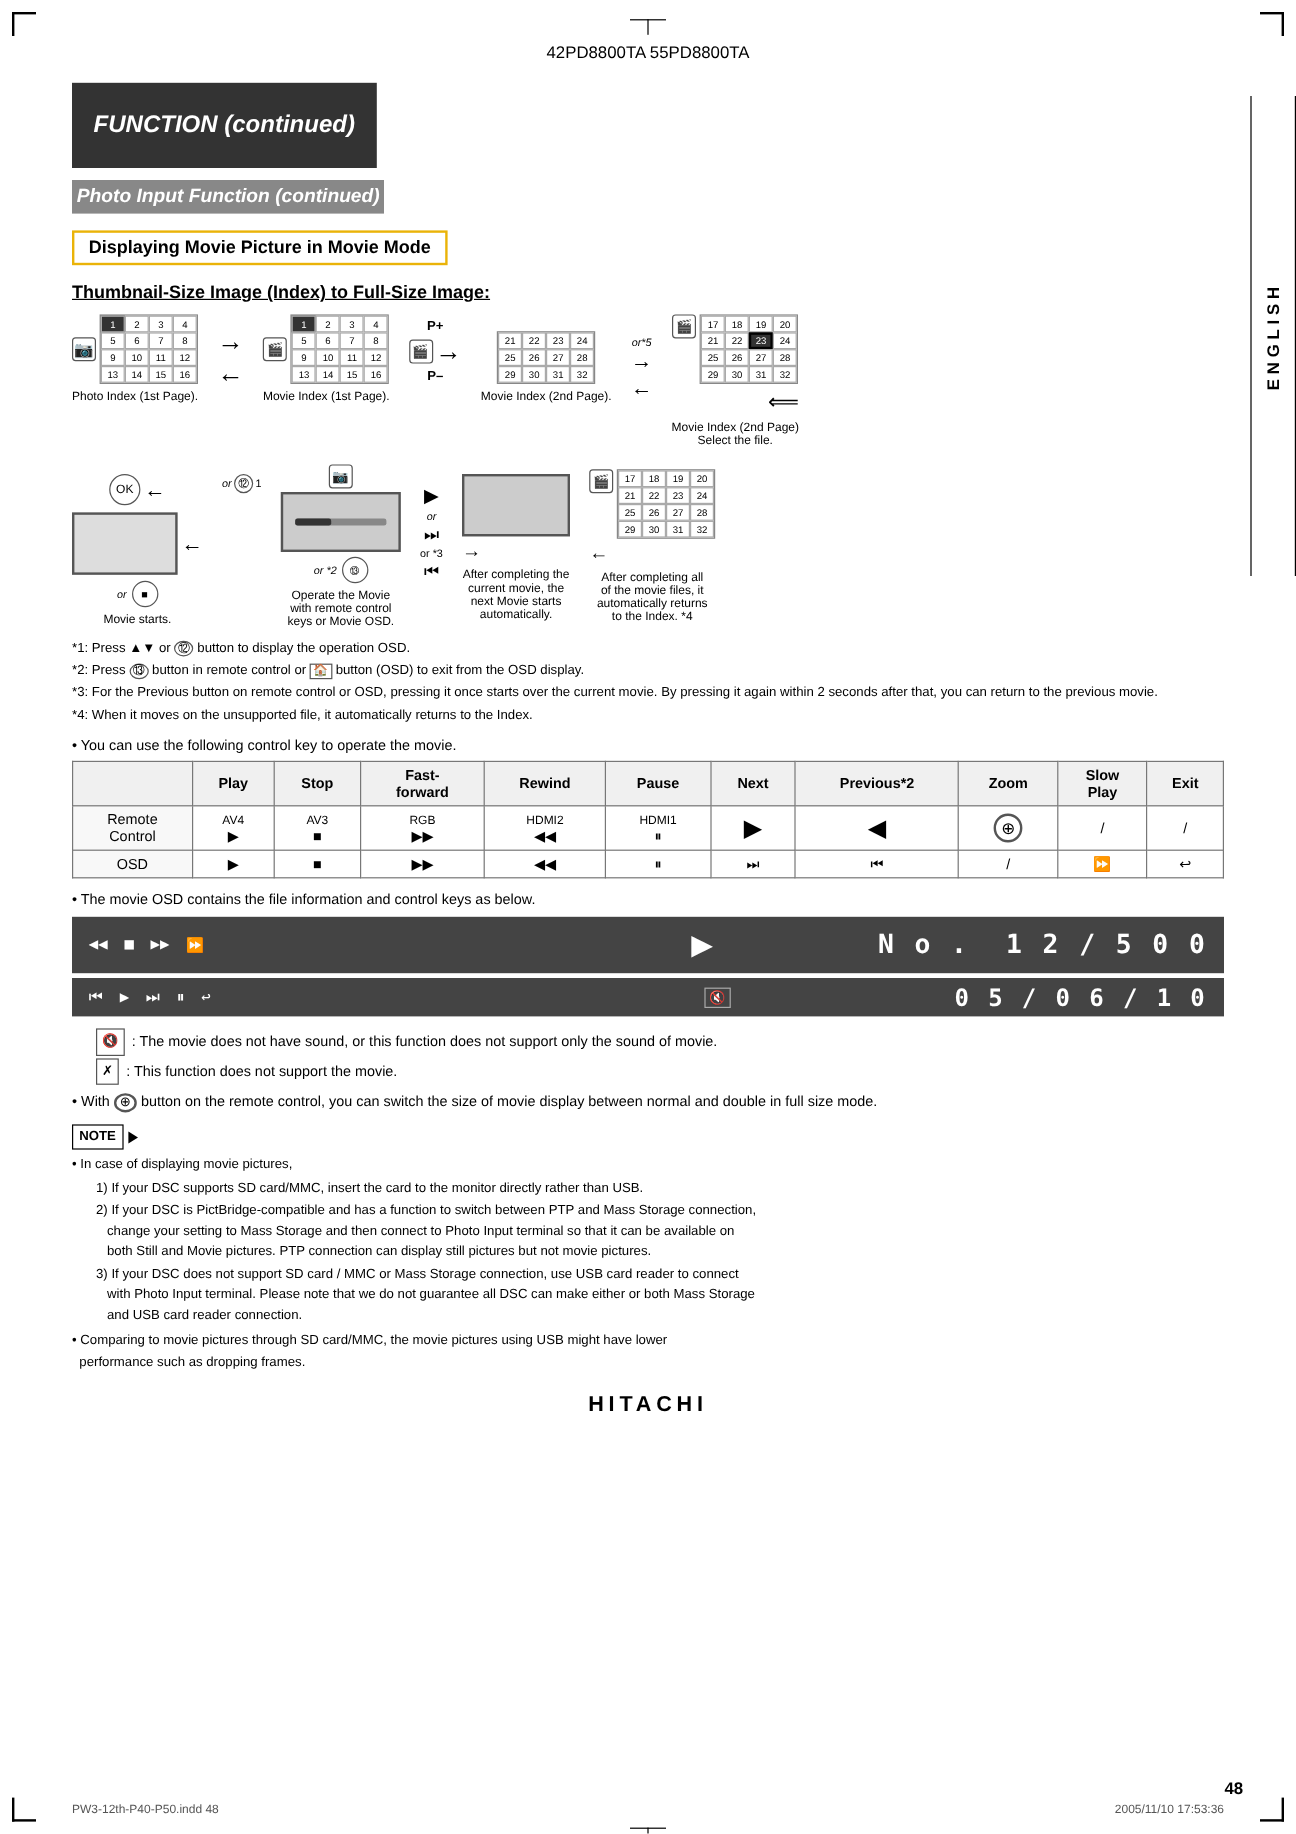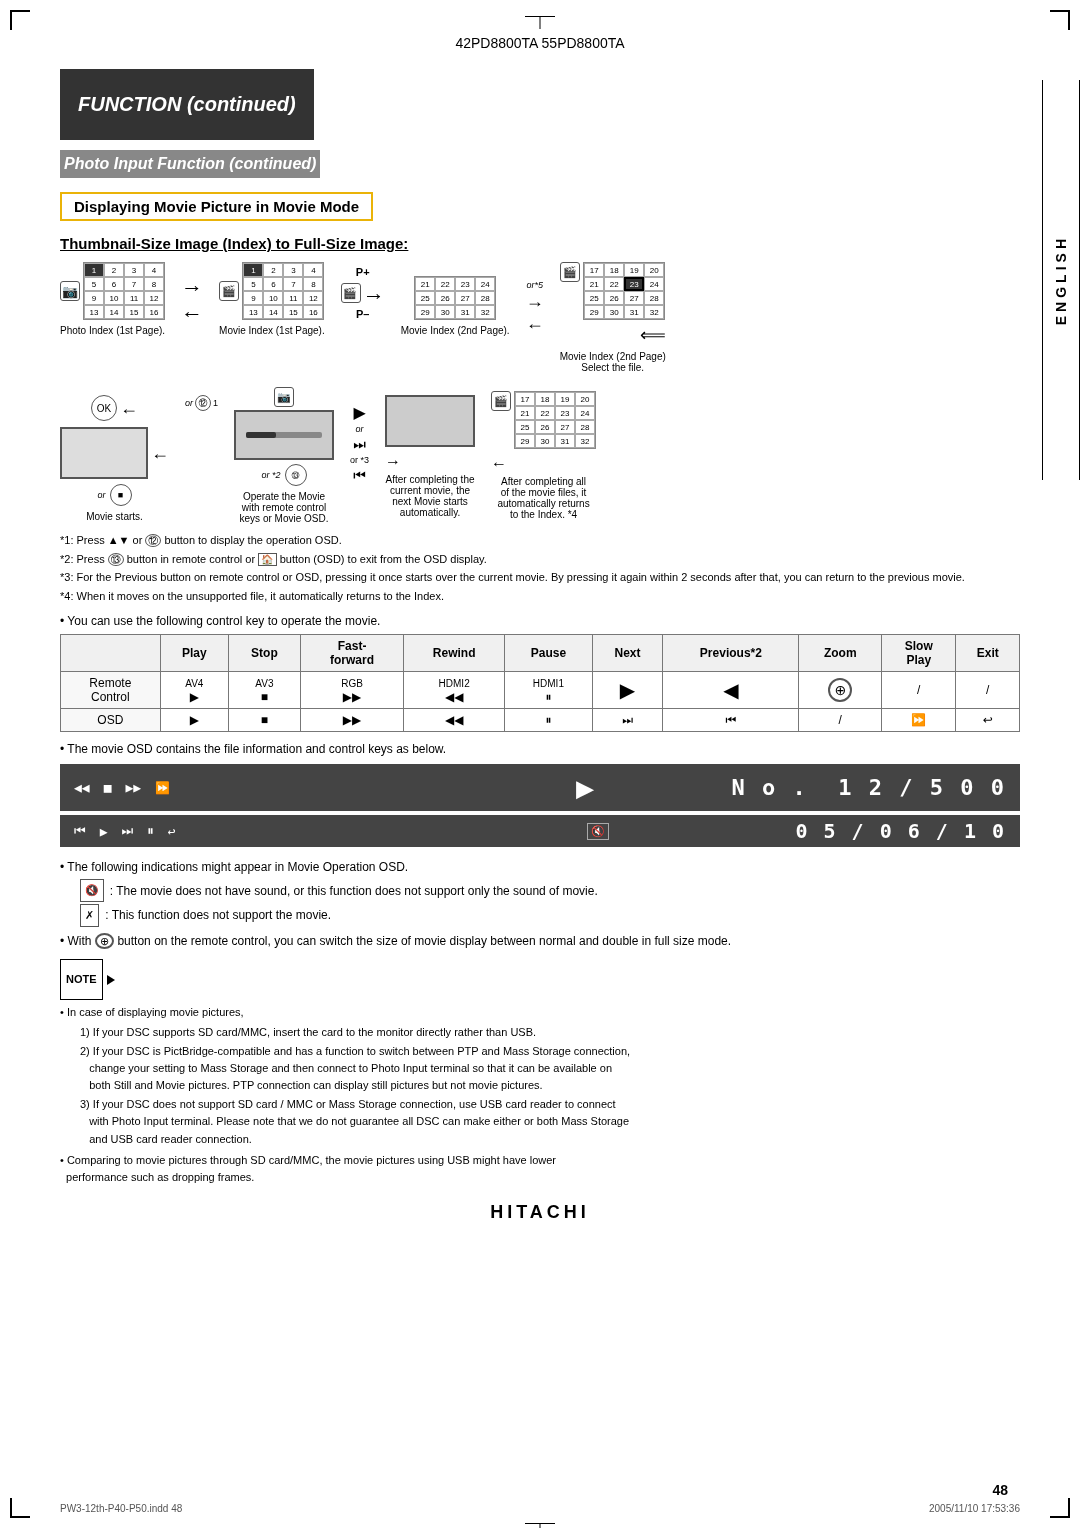--- a/index.html
+++ b/index.html
@@ -217,21 +217,21 @@
     }
     .note-sub-item {
       margin-left: 20px;
       margin-bottom: 2px;
     }
 
     
     .page-number {
       position: absolute;
       bottom: 30px;
-      right: 72px;
+      right: 44px;
       font-size: 14px;
       font-weight: bold;
     }
 
     
     .footer-brand {
       text-align: center;
       font-size: 18px;
       font-weight: bold;
       letter-spacing: 4px;
@@ -673,36 +673,35 @@
     <span>⏭</span>
     <span>⏸</span>
     <span>↩</span>
     <span style="flex:1;"></span>
     <span style="border:1px solid #aaa;padding:1px 3px;font-size:11px;">🔇</span>
     <span class="osd-info2">0 5 / 0 6 / 1 0</span>
   </div>
 
   
   <div style="font-size:12px;line-height:1.7;margin-bottom:6px;">
-    <div>• The following indications might appear in Movie Operation OSD.</div>
     <div style="margin-left:20px;display:flex;align-items:center;gap:6px;margin-top:2px;">
       <span style="border:1px solid #555;padding:1px 4px;font-size:11px;">🔇</span>
       <span>: The movie does not have sound, or this function does not support only the sound of movie.</span>
     </div>
     <div style="margin-left:20px;display:flex;align-items:center;gap:6px;margin-top:2px;">
       <span style="border:1px solid #555;padding:1px 4px;font-size:11px;">✗</span>
       <span>: This function does not support the movie.</span>
     </div>
     <div style="margin-top:4px;">• With <span style="border:2px solid #555;border-radius:50%;padding:0 3px;font-size:11px;">⊕</span> button on the remote control, you can switch the size of movie display between normal and double in full size mode.</div>
   </div>
 
   
   <div class="note-section">
     <div class="note-header">
-      <span style="font-weight:bold;border:1px solid #000;padding:11px 5px;font-size:11px;text-align:right;">NOTE</span>
+      <span style="font-weight:bold;border:1px solid #000;padding:1px 5px;font-size:11px;text-align:right;">NOTE</span>
       <span class="note-arrow"></span>
     </div>
     <div class="note-content">
       <div class="note-item">• In case of displaying movie pictures,</div>
       <div class="note-sub-item">1) If your DSC supports SD card/MMC, insert the card to the monitor directly rather than USB.</div>
       <div class="note-sub-item">2) If your DSC is PictBridge-compatible and has a function to switch between PTP and Mass Storage connection,<br>
       &nbsp;&nbsp;&nbsp;change your setting to Mass Storage and then connect to Photo Input terminal so that it can be available on<br>
       &nbsp;&nbsp;&nbsp;both Still and Movie pictures. PTP connection can display still pictures but not movie pictures.</div>
       <div class="note-sub-item">3) If your DSC does not support SD card / MMC or Mass Storage connection, use USB card reader to connect<br>
       &nbsp;&nbsp;&nbsp;with Photo Input terminal. Please note that we do not guarantee all DSC can make either or both Mass Storage<br>

